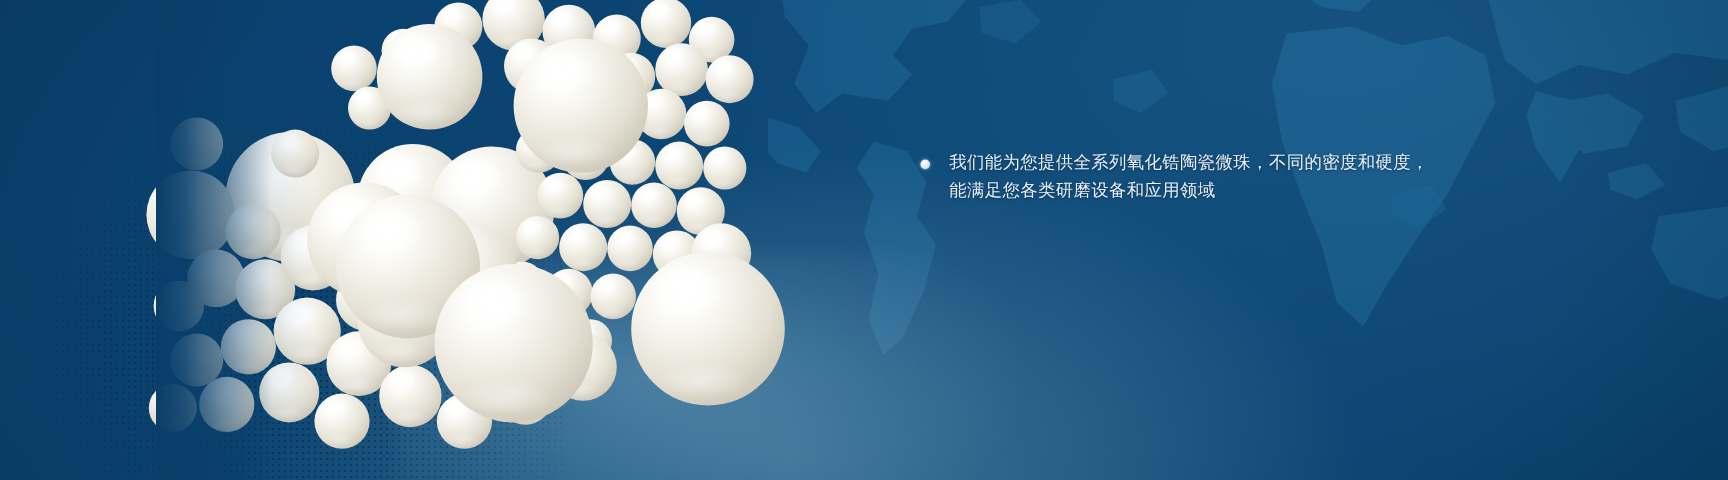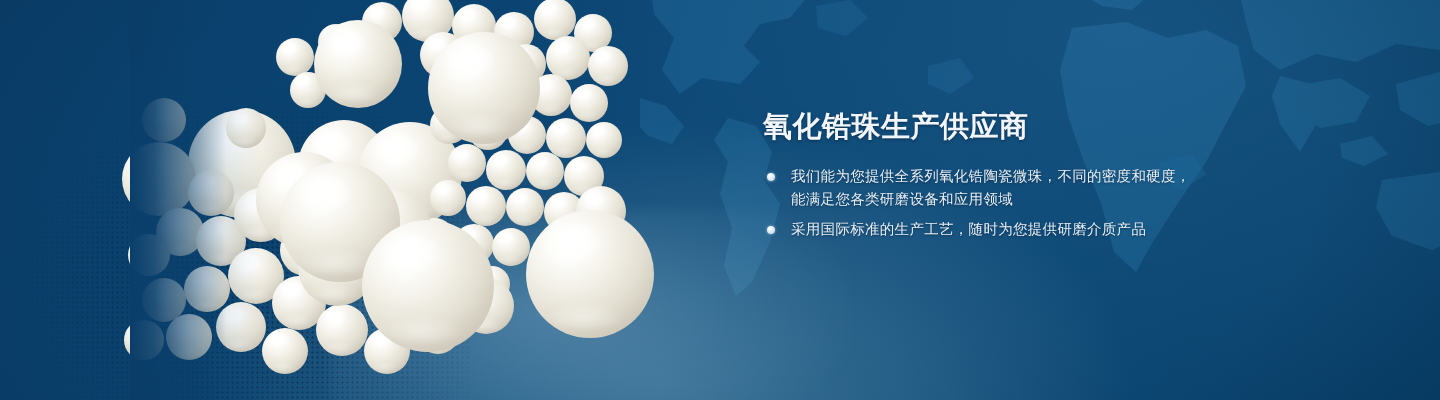--- a/index.html
+++ b/index.html
@@ -273,28 +273,23 @@
     <div class="bead" style="left:232px; top:240px; width:132px; height:132px;"></div>
     <div class="bead" style="left:396px; top:230px; width:128px; height:128px;"></div>
     <div class="bead" style="left:184px; top:40px; width:88px; height:88px;"></div>
     <div class="bead" style="left:298px; top:52px; width:112px; height:112px;"></div>
   </div>
   <div class="beads-mask"></div>
 
   <div class="bg-vignette"></div>
 
   <div class="copy">
-    <div class="headline">氧化锆珠生产供应商</div>
 
     <ul class="bullets">
       <li class="bullet">
         <span class="dot"></span>
         <span class="line">我们能为您提供全系列氧化锆陶瓷微珠，不同的密度和硬度，</span>
         <span class="line">能满足您各类研磨设备和应用领域</span>
       </li>
-      <li class="bullet">
-        <span class="dot"></span>
-        <span class="line">采用国际标准的生产工艺，随时为您提供研磨介质产品</span>
-      </li>
     </ul>
   </div>
 
 </div>
 
 </body></html>

